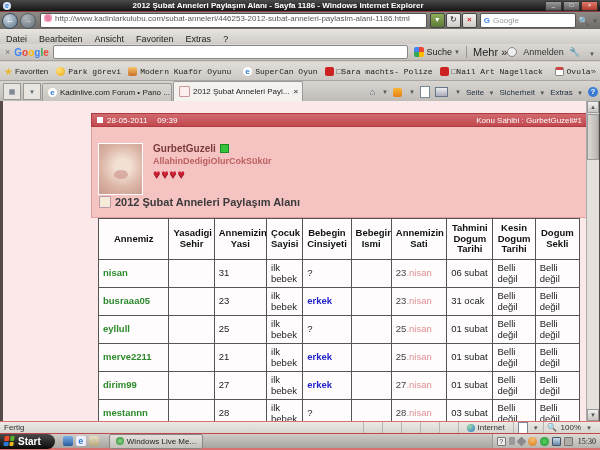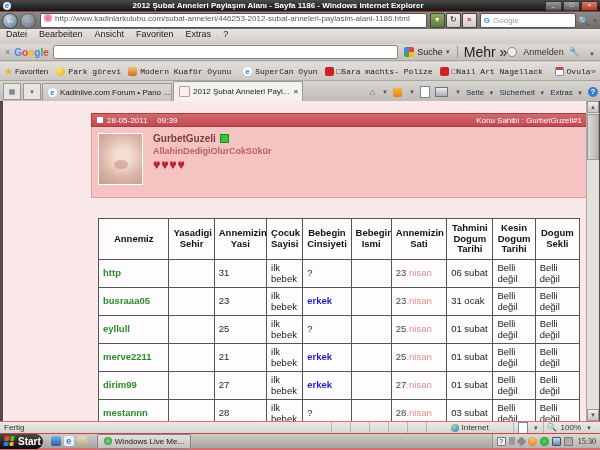--- a/index.html
+++ b/index.html
@@ -37,21 +37,21 @@
   .searchbox{width:88px;height:13px;background:#fff;border:1px solid #555;border-radius:2px;
     display:flex;align-items:center;padding:0 3px;margin-left:3px;flex:none;}
   .searchbox .g{font-size:8px;font-weight:bold;margin-right:3px;}
   .searchbox .ph{font-size:8px;color:#999;}
   .mag{color:#345;font-size:9px;margin-left:3px;}
 
   .g-blue{color:#4285f4}.g-red{color:#ea4335}.g-yel{color:#fbbc05}.g-grn{color:#34a853}
 
   
   .menubar{position:absolute;top:29px;left:0;right:0;height:15px;background:linear-gradient(#e8e5e1,#cfccc8);
-    display:flex;align-items:flex-start;padding-left:6px;border-bottom:1px solid #aaa;}
+    display:flex;align-items:flex-end;padding-left:6px;border-bottom:1px solid #aaa;}
   .menu-item{margin-right:12px;font-size:9px;color:#222;}
 
   
   .gbar{position:absolute;top:44px;left:0;right:0;height:17px;background:linear-gradient(#dcd8d4,#c4c0bc);
     display:flex;align-items:center;padding:0 5px;border-bottom:1px solid #a8a4a0;box-sizing:border-box;}
   .gbar .x{color:#777;font-size:9px;margin-right:4px;}
   .gbar .glogo{font-size:10px;font-weight:bold;margin-right:4px;}
   .gbar .ginput{flex:1;max-width:390px;height:12px;background:#fff;border:1px solid #888;border-radius:2px;}
   .gbar .gsearch{display:flex;align-items:center;margin-left:6px;font-size:9px;}
   .gbar .sep{width:1px;height:12px;background:#999;margin:0 6px;}
@@ -103,21 +103,21 @@
   .sb-btn{height:12px;background:linear-gradient(#f2f0ee,#c8c4c0);border:1px solid #999;box-sizing:border-box;
     font-size:6px;text-align:center;line-height:10px;color:#555;}
   .sb-btn.down{position:absolute;bottom:0;left:0;right:0;}
   .sb-thumb{position:absolute;top:13px;left:0;right:0;height:46px;background:linear-gradient(90deg,#dcd8d4,#b8b4b0);border:1px solid #999;box-sizing:border-box;}
 
   .post{position:absolute;left:88px;top:12px;width:497px;}
   .post-hd{height:14px;background:linear-gradient(#d06a6e,#c2494f);color:#fff;display:flex;align-items:center;
     padding:0 5px;font-size:8px;border:1px solid #b03a40;box-sizing:border-box;}
   .post-hd .dot{width:6px;height:6px;background:#fff;margin-right:4px;}
   .post-hd .mid{flex:1;text-align:right;}
-  .post-bd{background:#f6c3c3;border:1px solid #e0a0a0;border-top:none;height:58px;display:flex;padding:6px 6px;box-sizing:content-box;}
+  .post-bd{background:#f6c3c3;border:1px solid #e0a0a0;border-top:none;height:58px;display:flex;padding:16px 6px;box-sizing:content-box;}
   .avatar{width:43px;height:50px;border:1px solid #fff;flex:none;
     background:radial-gradient(circle at 55% 45%,#f3e0d4 20%,#dbb5a6 60%,#c79a8c);}
   .avatar::after{content:"";display:block;width:14px;height:9px;margin:26px auto 0;
     border-radius:50%;background:#c98f83;opacity:.6;}
   .post-info{margin-left:10px;flex:1;}
   .uname{font-size:10px;font-weight:bold;color:#7a3b3b;display:flex;align-items:center;}
   .online{width:7px;height:7px;background:#35c43a;border:1px solid #1c8a20;margin-left:4px;}
   .usertitle{font-size:9px;font-weight:bold;color:#bb5f5f;margin-top:2px;}
   .hearts{font-size:12px;color:#cc1f33;letter-spacing:1px;text-shadow:0 1px 0 #7a0f1d;margin-top:1px;}
   .post-right{width:105px;flex:none;font-size:8px;color:#7a5a5a;display:grid;grid-template-columns:auto auto;
@@ -137,29 +137,29 @@
   td .user{color:#2d8a2d;font-weight:bold;}
   td .blue{color:#2323cc;font-weight:bold;}
   td .month{color:#e09090;}
   td .num{color:#444;}
 
   
   .statusbar{position:absolute;top:421px;left:0;right:0;height:12px;background:linear-gradient(#ece9e6,#d8d4d0);
     border-top:1px solid #d87070;display:flex;align-items:center;font-size:8px;color:#333;padding:0 4px;box-sizing:border-box;}
   .statusbar .segs{margin-left:auto;display:flex;height:100%;}
   .statusbar .seg{width:18px;border-left:1px solid #b8b4b0;height:100%;}
-  .zone{display:flex;align-items:center;gap:3px;border-left:1px solid #b8b4b0;padding:0 24px;height:100%;}
+  .zone{display:flex;align-items:center;gap:3px;border-left:1px solid #b8b4b0;padding:0 8px;height:100%;}
   .globe{width:8px;height:8px;border-radius:50%;background:radial-gradient(circle at 35% 30%,#9fd89f,#2a7ad4);}
   .zoomctl{display:flex;align-items:center;gap:3px;border-left:1px solid #b8b4b0;padding:0 4px;height:100%;}
 
   
   .taskbar{position:absolute;top:433px;left:0;right:0;height:17px;background:linear-gradient(#cfccc8,#a8a4a0);
     border-top:1px solid #c04848;display:flex;align-items:center;box-sizing:border-box;border-bottom:2px solid #d87070;}
   .startbtn{height:15px;background:linear-gradient(#4a4a4a,#0a0a0a);color:#fff;font-weight:bold;font-size:10px;
-    display:flex;align-items:center;padding:0 2px 0 4px;border-radius:0 8px 8px 0;margin-right:8px;}
+    display:flex;align-items:center;padding:0 14px 0 4px;border-radius:0 8px 8px 0;margin-right:8px;}
   .winflag{width:10px;height:10px;margin-right:4px;display:grid;grid-template-columns:1fr 1fr;gap:1px;transform:skewX(-8deg);}
   .winflag div{border-radius:1px;}
   .ql{display:flex;gap:3px;margin-right:10px;}
   .ql-icon{width:10px;height:10px;border-radius:2px;}
   .ql-icon.desktop{background:linear-gradient(#7ab0e8,#2a5a9a);}
   .ql-icon.ie{background:#eef;color:#2a7bd4;font-size:9px;line-height:10px;text-align:center;font-weight:bold;}
   .ql-icon.folder{background:linear-gradient(#e8e0c8,#b8a878);}
   .taskbtn{height:13px;display:flex;align-items:center;font-size:8px;padding:0 6px;margin-right:4px;
     border:1px solid #888;border-radius:2px;max-width:85px;white-space:nowrap;overflow:hidden;
     background:linear-gradient(#e4e1dd,#c4c0bc);color:#222;}
@@ -226,21 +226,21 @@
   <div class="gbar">
     <span class="x">×</span>
     <span class="glogo"><span class="g-blue">G</span><span class="g-red">o</span><span class="g-yel">o</span><span class="g-blue">g</span><span class="g-grn">l</span><span class="g-red">e</span></span>
     <span class="ginput"></span>
     <span class="gsearch">
       <span class="mini-g"></span>
       <span>Suche</span>
         <span class="caret">▼</span>
     </span>
     <span class="sep"></span>
-    <span style="font-size:14px;">Mehr »</span>
+    <span style="font-size:11px;">Mehr »</span>
     <span class="right">
       <span class="radio"></span>
       <span>Anmelden</span>
       <span class="wrench">🔧</span>
       <span class="caret">▼</span>
     </span>
   </div>
 
   <div class="favbar">
     <span class="star">★</span>
@@ -320,20 +320,24 @@
           <div class="uname">
             <span>GurbetGuzeli</span>
             <span class="online"></span>
           </div>
           <div class="usertitle">AllahinDedigiOlurCokSükür</div>
           <div class="hearts">♥♥♥♥</div>
         </div>
       </div>
     </div>
 
+    <div class="page-title">
+      <span class="pt-icon"></span>
+      <span>2012 Şubat Anneleri Paylaşım Alanı</span>
+    </div>
 
     <table class="datatable" id="datatable">
       <colgroup>
         <col style="width:70px">
           <col style="width:45px">
           <col style="width:52px">
           <col style="width:36px">
         <col style="width:48px">
           <col style="width:40px">
           <col style="width:55px">
@@ -350,21 +354,21 @@
             <th>Bebegin Cinsiyeti</th>
             <th>Bebegin Ismi</th>
             <th>Annemizin Sati</th>
             <th>Tahmini Dogum Tarihi</th>
             <th>Kesin Dogum Tarihi</th>
             <th>Dogum Sekli</th>
           </tr>
         </thead>
       <tbody id="tbody">
           <tr>
-            <td><span class="user">http</span></td>
+            <td><span class="user">nisan</span></td>
             <td></td>
             <td>31</td>
             <td>ilk bebek</td>
             <td>?</td>
             <td></td>
             <td><span class="num">23</span><span class="month">.nisan</span></td>
             <td>06 subat</td>
             <td>Belli değil</td>
             <td>Belli değil</td>
           </tr>

